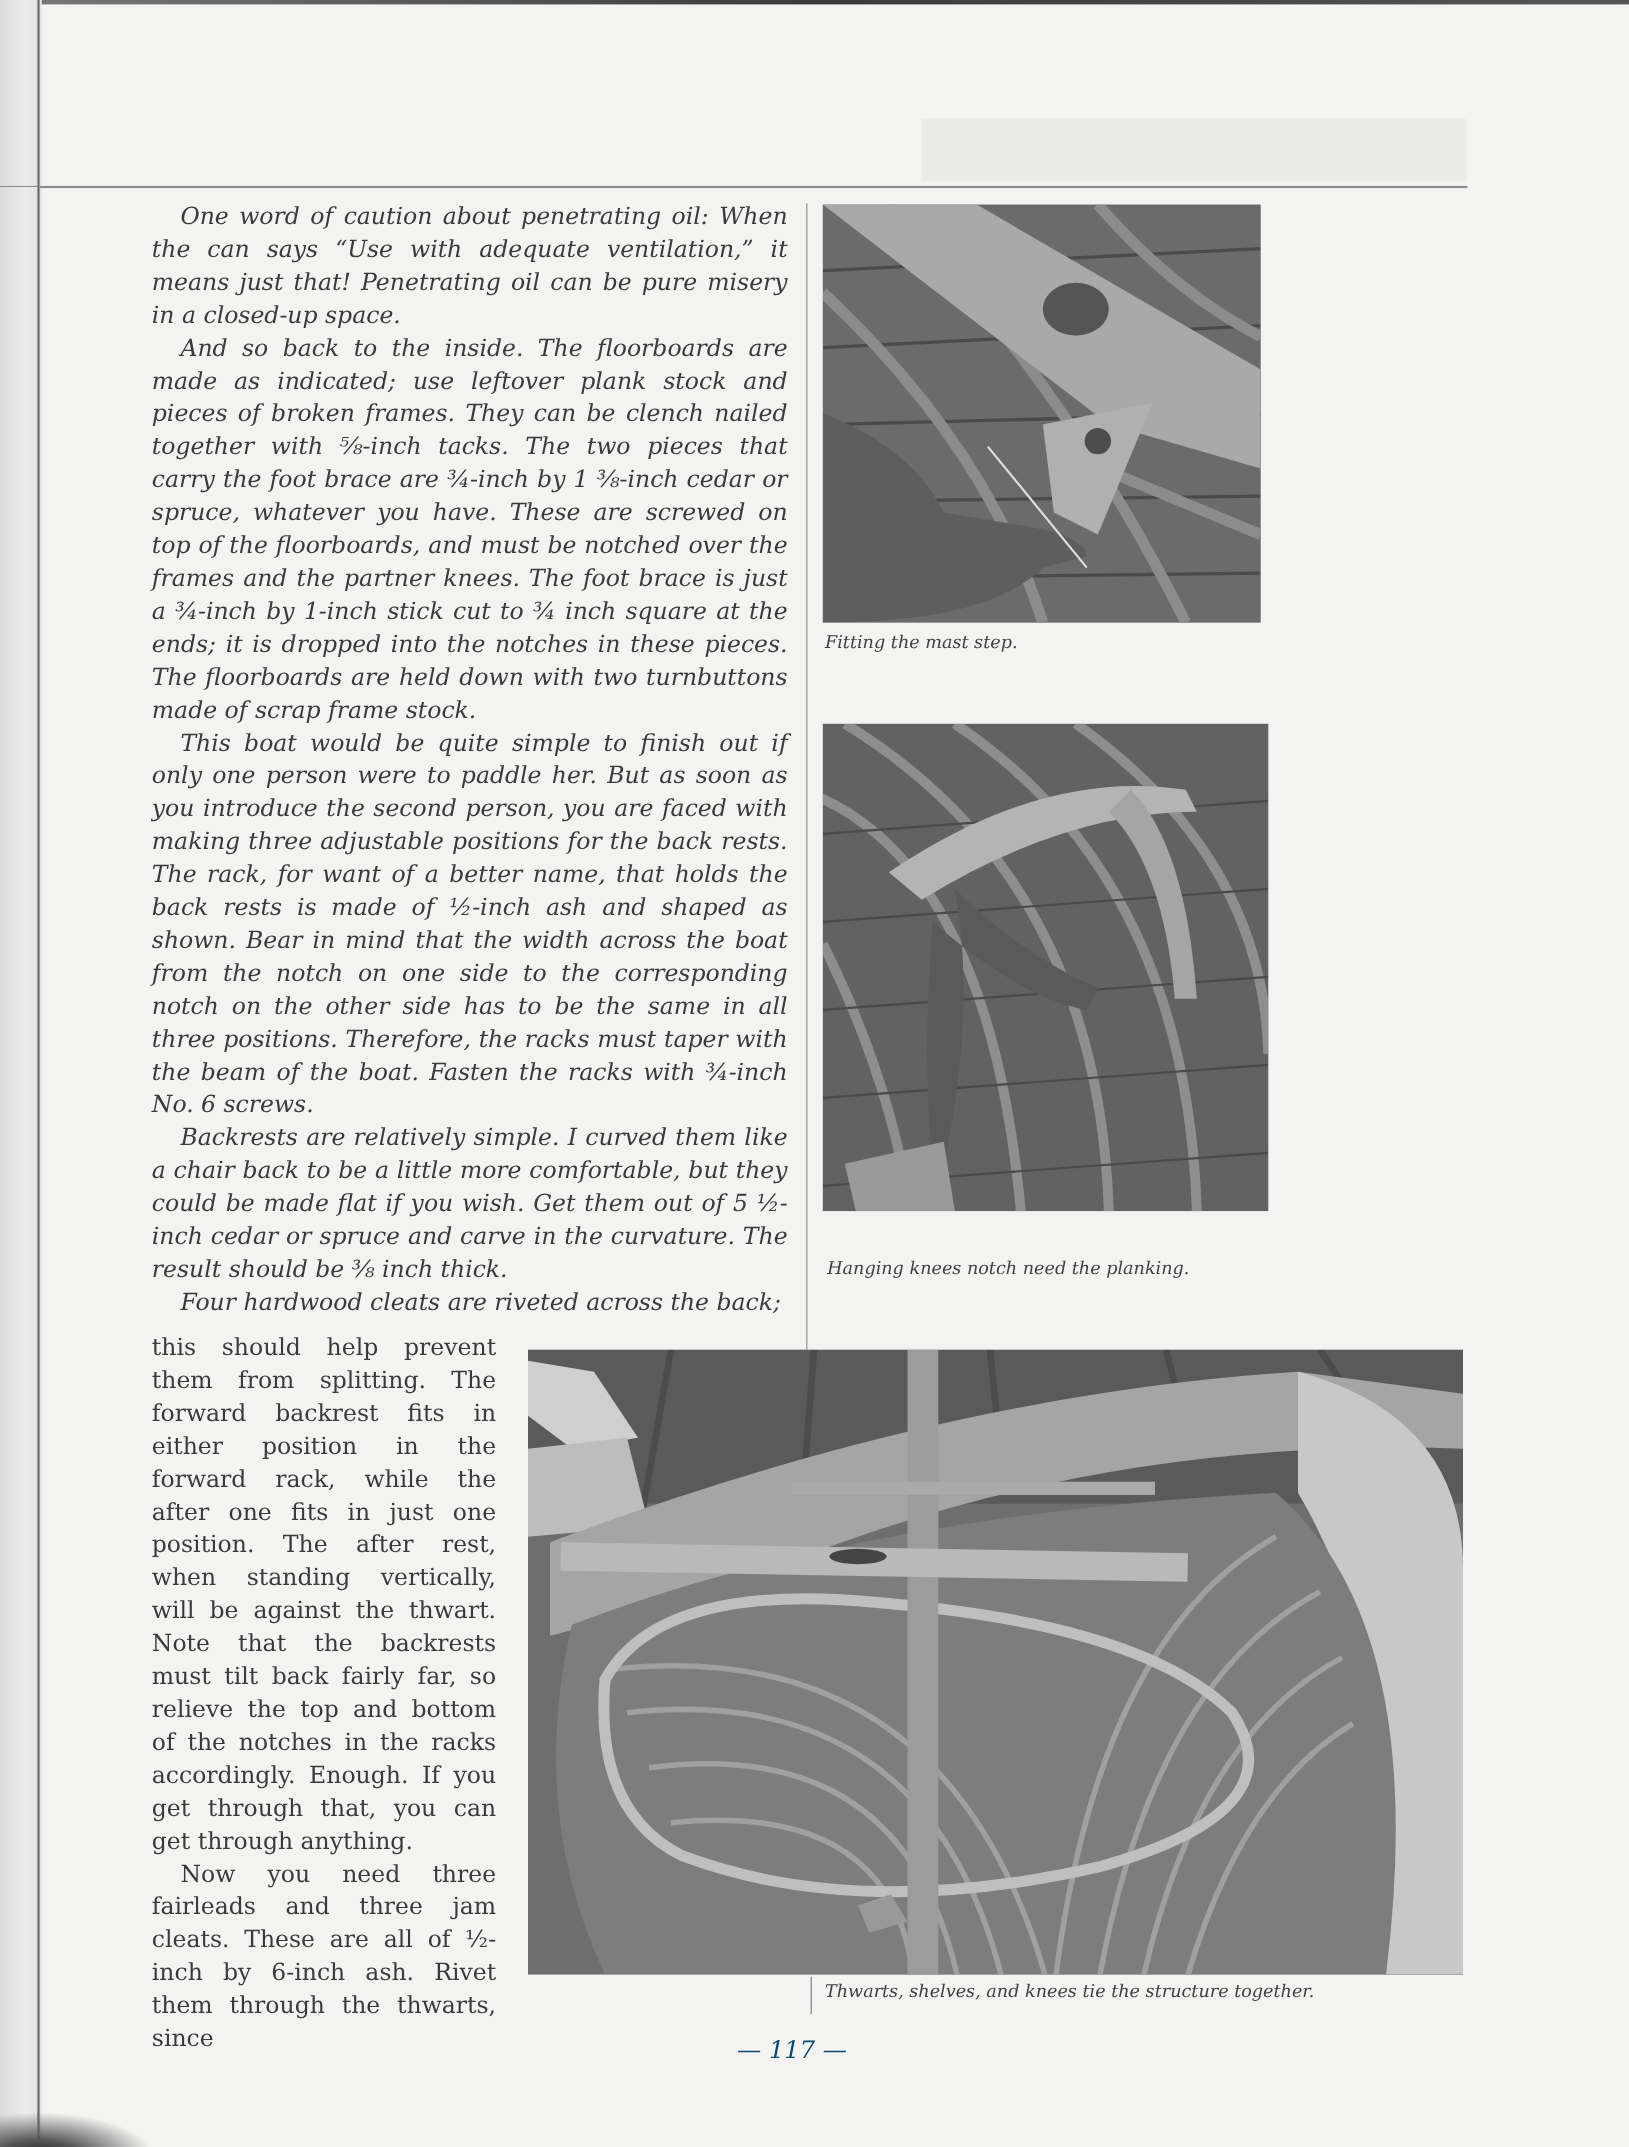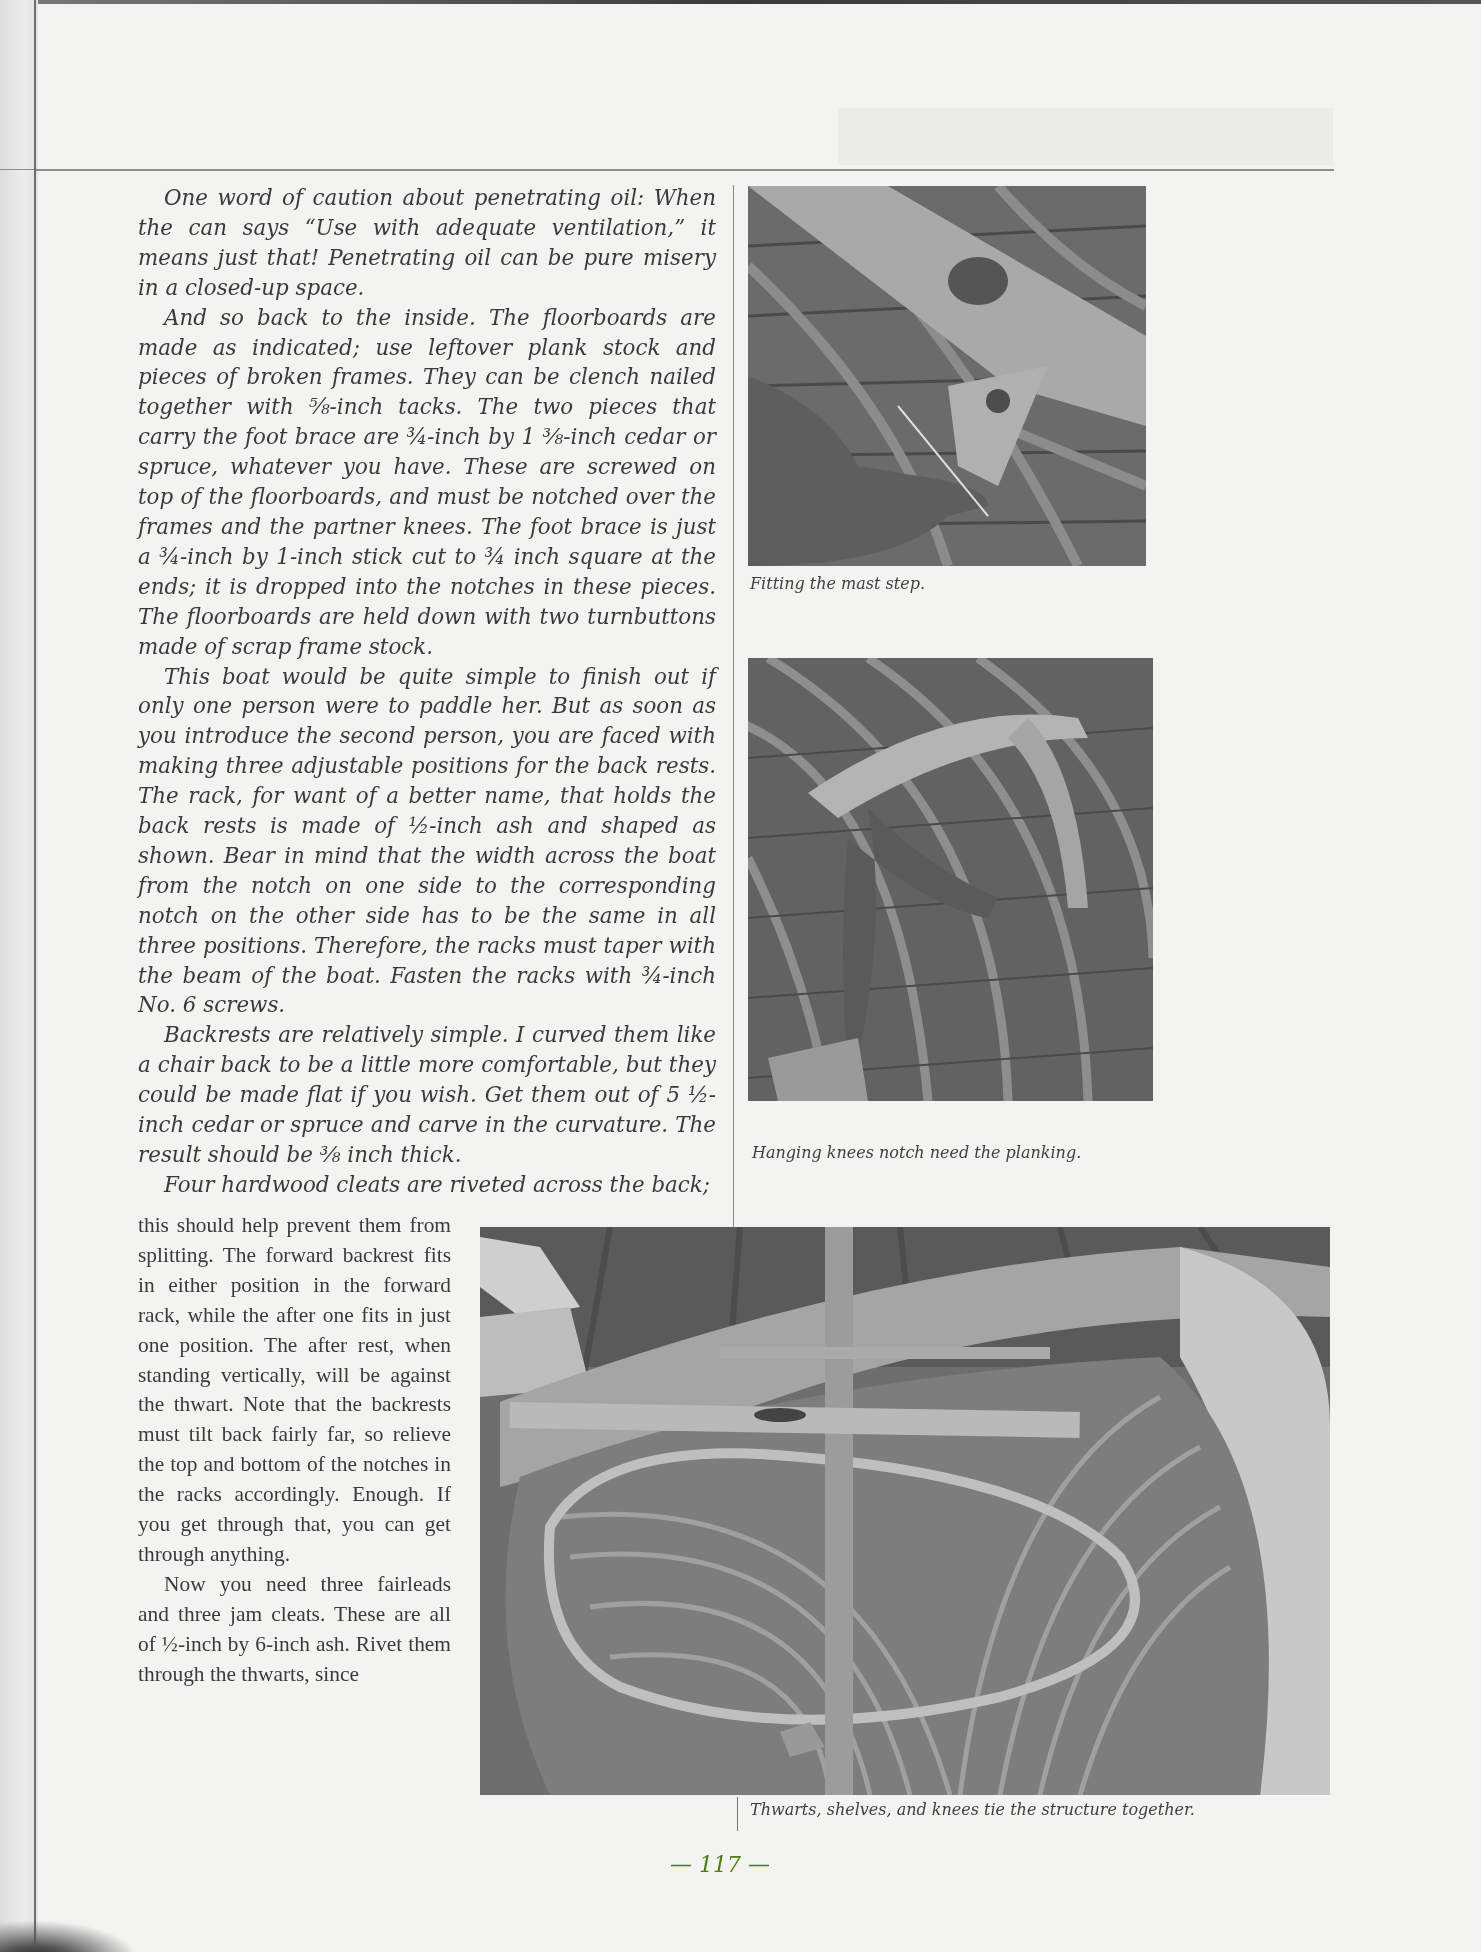--- a/index.html
+++ b/index.html
@@ -23,37 +23,37 @@
     background:radial-gradient(ellipse at 35px 40px,#222 0%,#555 25%,rgba(200,200,200,0) 70%); }
 
   .col-divider { position:absolute; left:733px; top:185px; width:1px; height:1042px; background:#8a8a8a; }
   .cap-divider { position:absolute; left:737px; top:1797px; width:1px; height:34px; background:#777; }
 
   .body-text { position:absolute; left:138px; top:183px; width:578px;
     font-size:21.4px; line-height:29.9px; text-align:justify; }
   .body-text p { margin:0; text-indent:26px;font-style:italic; }
   .narrow-text { position:absolute; left:138px; top:1211px; width:313px;
     font-size:21.4px; line-height:29.9px; text-align:justify; }
-  .narrow-text p { margin:0;font-family:Liberation Serif, serif; }
+  .narrow-text p { margin:0; }
   .narrow-text p.indent { text-indent:26px; }
   .narrow-text p.cont { text-indent:0; }
 
   .photo { position:absolute; overflow:hidden; background:#6a6a6a; }
   .photo svg { width:100%; height:100%; display:block; }
   #photo1 { left:748px; top:186px; width:398px; height:380px; }
   #photo2 { left:748px; top:658px; width:405px; height:443px; }
   #photo3 { left:480px; top:1227px; width:850px; height:568px; }
 
   .caption { position:absolute; font-style:italic; font-size:16px; color:#404040; white-space:nowrap; }
   #cap1 { left:750px; top:574px; }
   #cap2 { left:752px; top:1143px; }
   #cap3 { left:750px; top:1800px; }
 
   .page-number { position:absolute; left:640px; top:1852px; width:160px; text-align:center;
-    font-size:22px; font-style:italic; color:#4d7c0f; }
+    font-size:22px; font-style:italic; color:#0c4a6e; }
 </style>
 </head>
 <body>
 
 <div class="top-edge"></div>
 <div class="page-edge-shadow"></div>
 <div class="gutter-line"></div>
 <div class="header-block"></div>
 <div class="header-rule"></div>
 <div class="left-margin-rule"></div>

